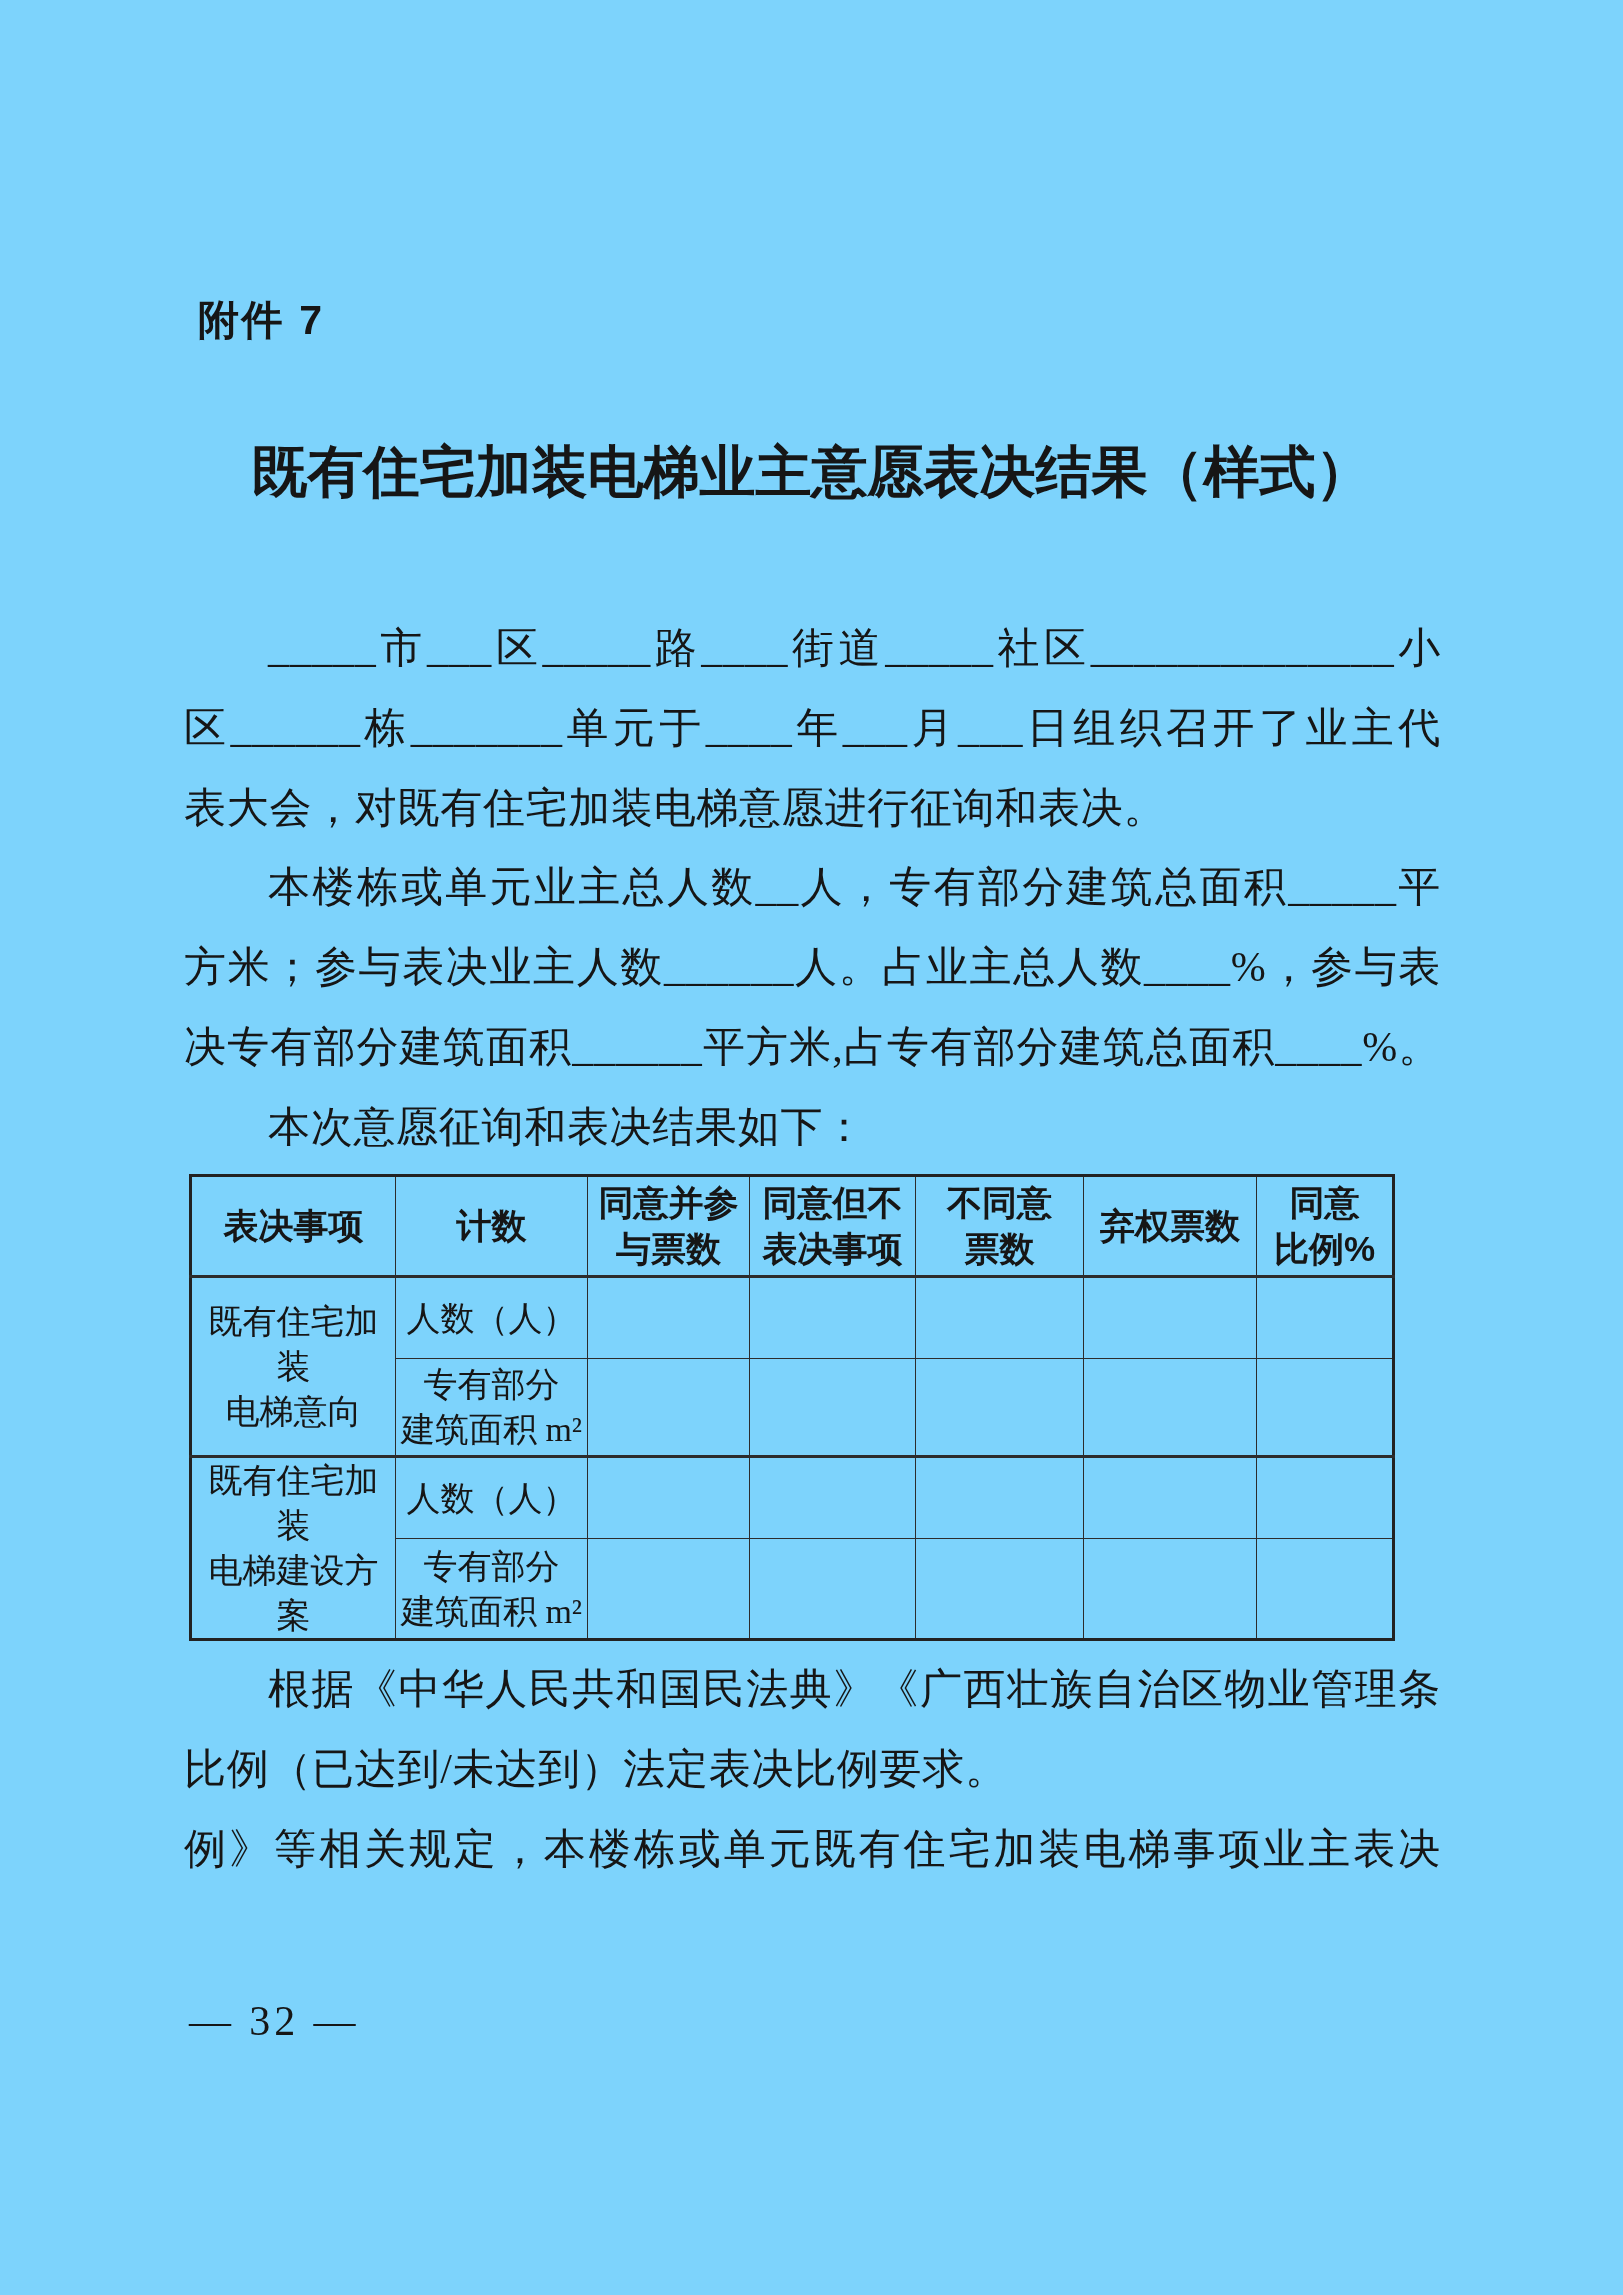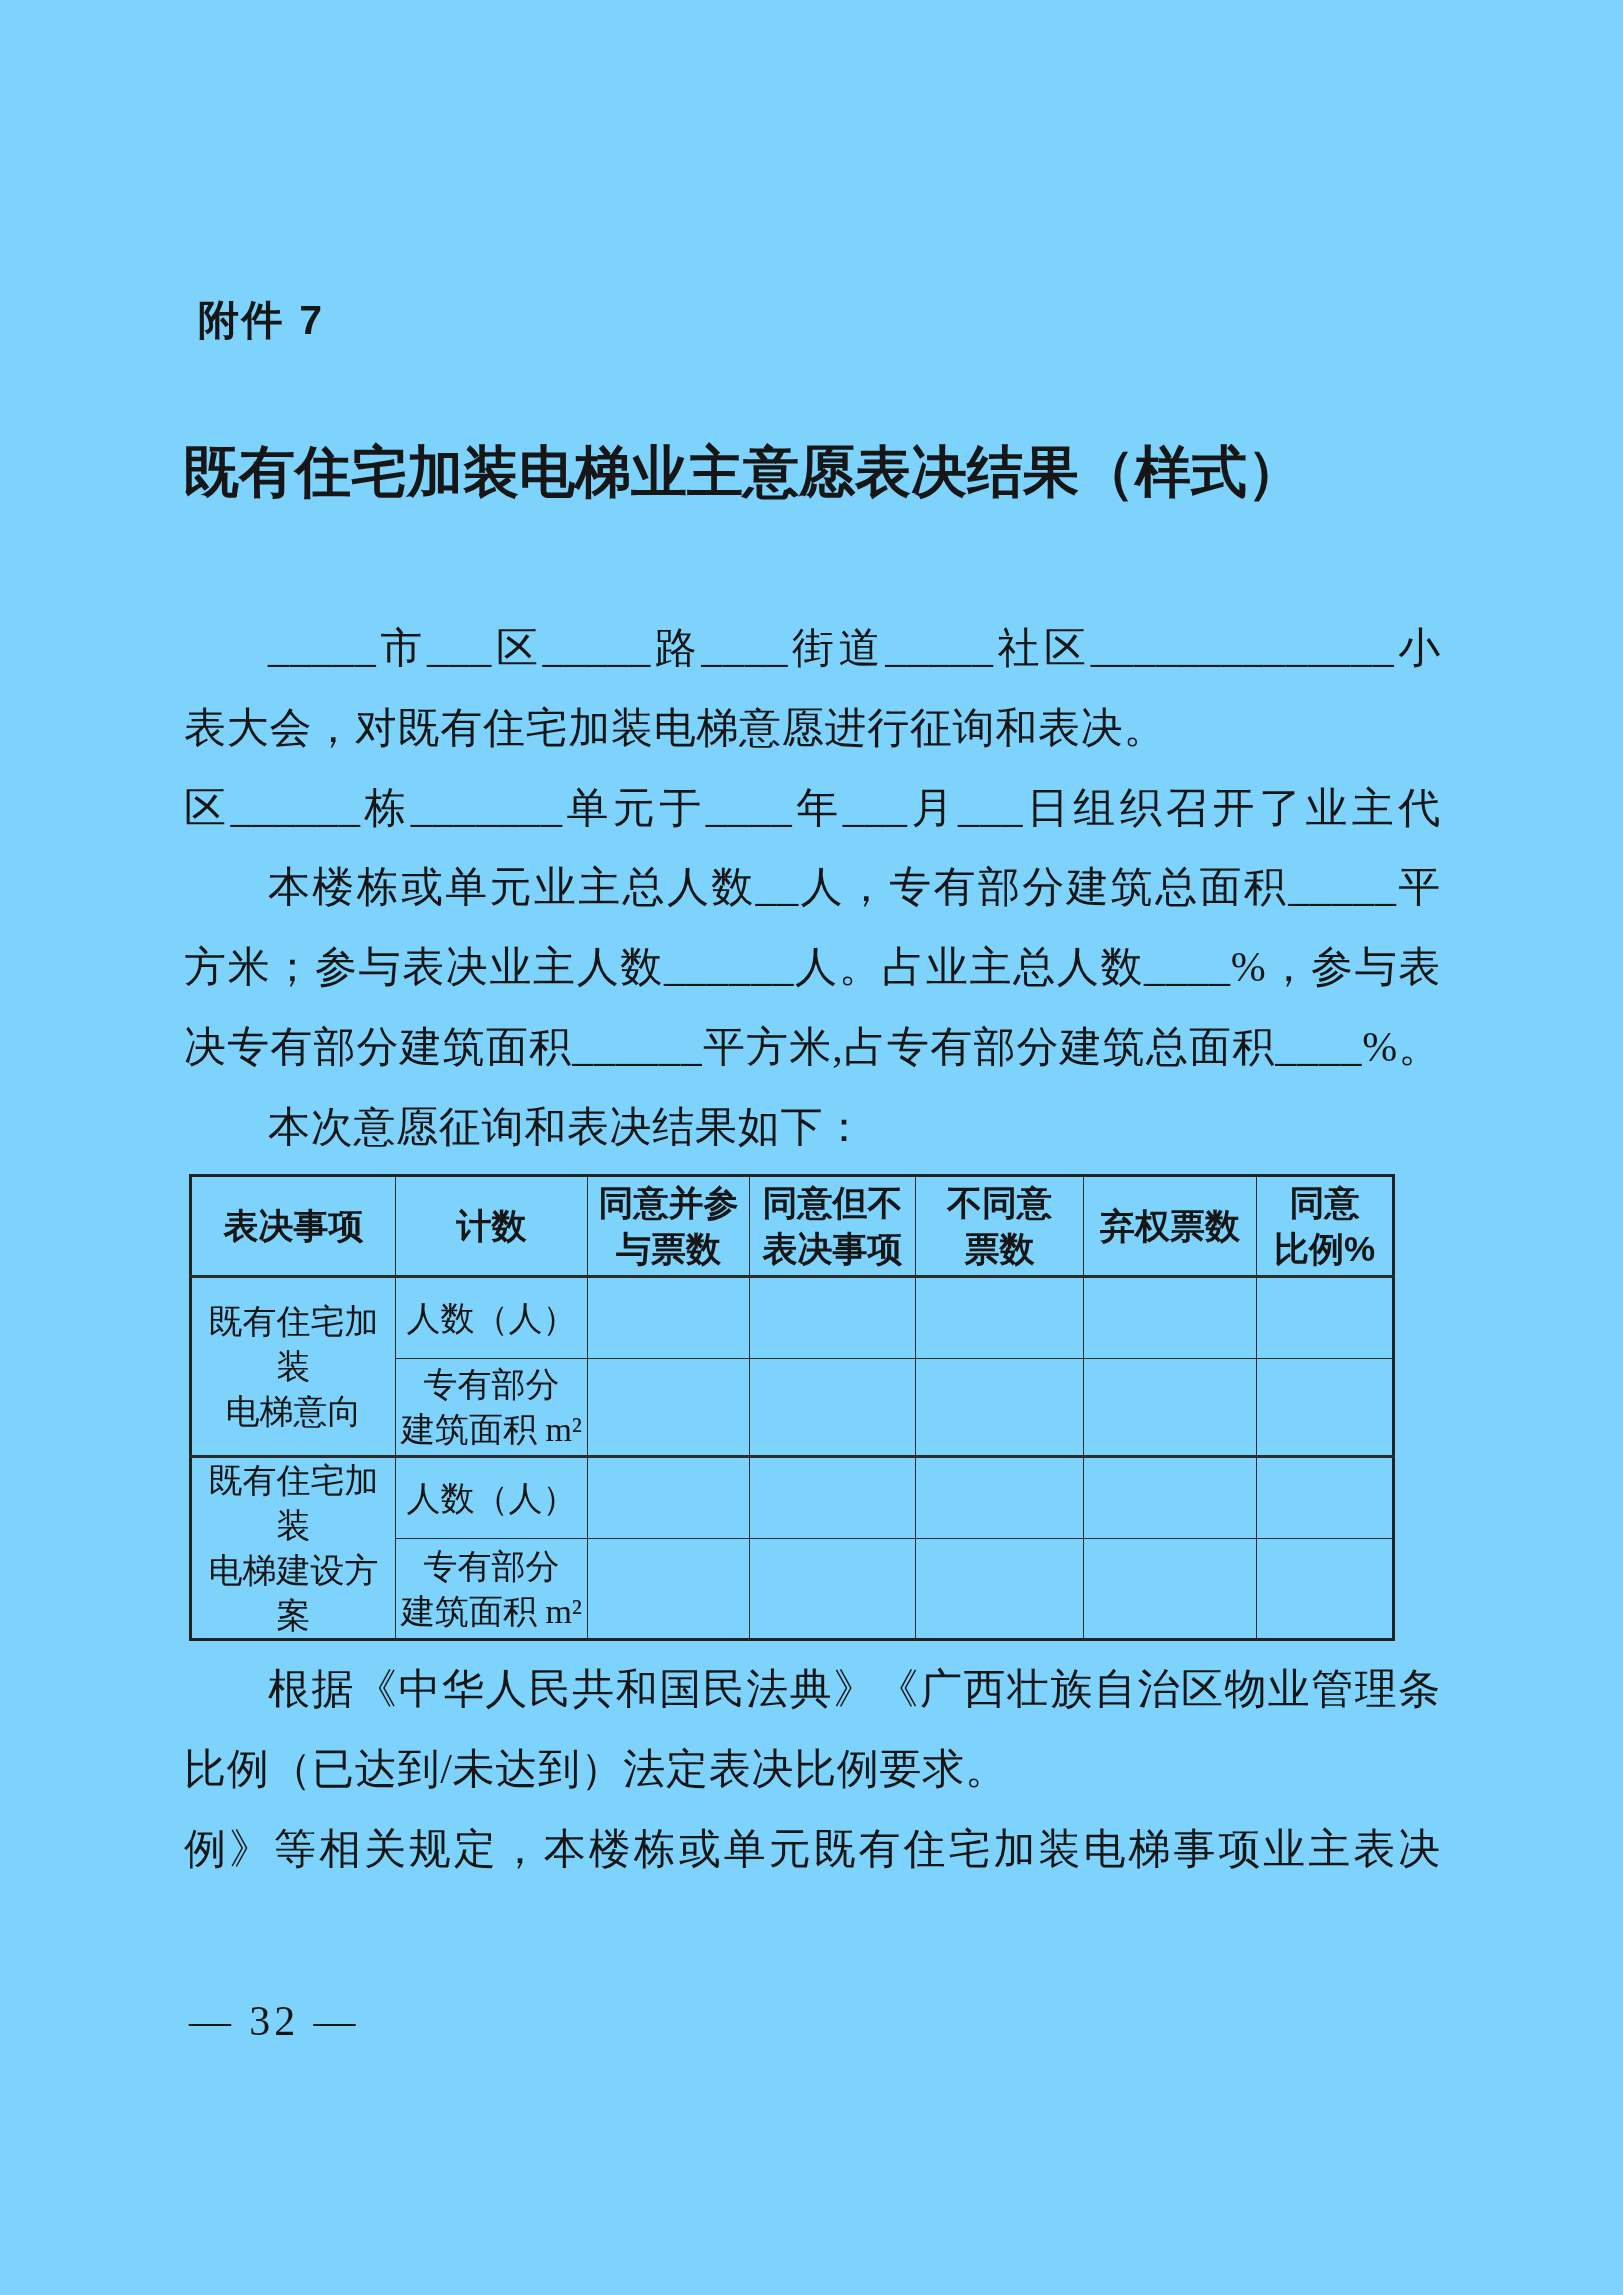--- a/index.html
+++ b/index.html
@@ -13,20 +13,21 @@
     overflow:hidden;
   }
   .attachment {
     position:absolute; left:198px; top:296px;
     font-family:"Liberation Sans","DejaVu Sans",sans-serif;
     font-weight:bold; font-size:41px; line-height:48px;
     letter-spacing:2.6px;
   }
   .doc-title {
     position:absolute; left:183px; top:437px; width:1257px; margin:0;
+    text-align:center;
     font-size:56px; line-height:71px; font-weight:bold;
     letter-spacing:0px;
     font-family:"Liberation Serif","DejaVu Serif",serif;
   }
   .para { position:absolute; left:184px; width:1257px; }
   .pline {
     font-size:42px; line-height:80px; height:80px;
     letter-spacing:0.7px;
   }
   .pline.fill { text-align:justify; text-align-last:justify; }
@@ -74,22 +75,22 @@
 <body>
 
 <div class="page">
 
   <div class="attachment">附件 7</div>
 
   <h1 class="doc-title">既有住宅加装电梯业主意愿表决结果（样式）</h1>
 
   <div class="para" id="p1">
     <div class="pline fill indent">_____市___区_____路____街道_____社区______________小</div>
+    <div class="pline fill">区______栋_______单元于____年___月___日组织召开了业主代</div>
     <div class="pline">表大会，对既有住宅加装电梯意愿进行征询和表决。</div>
-    <div class="pline fill">区______栋_______单元于____年___月___日组织召开了业主代</div>
   </div>
 
   <div class="para" id="p2">
     <div class="pline fill indent">本楼栋或单元业主总人数__人，专有部分建筑总面积_____平</div>
     <div class="pline fill">方米；参与表决业主人数______人。占业主总人数____%，参与表</div>
     <div class="pline fill">决专有部分建筑面积______平方米,占专有部分建筑总面积____%。</div>
   </div>
 
   <div class="para" id="p3">
     <div class="pline indent">本次意愿征询和表决结果如下：</div>

